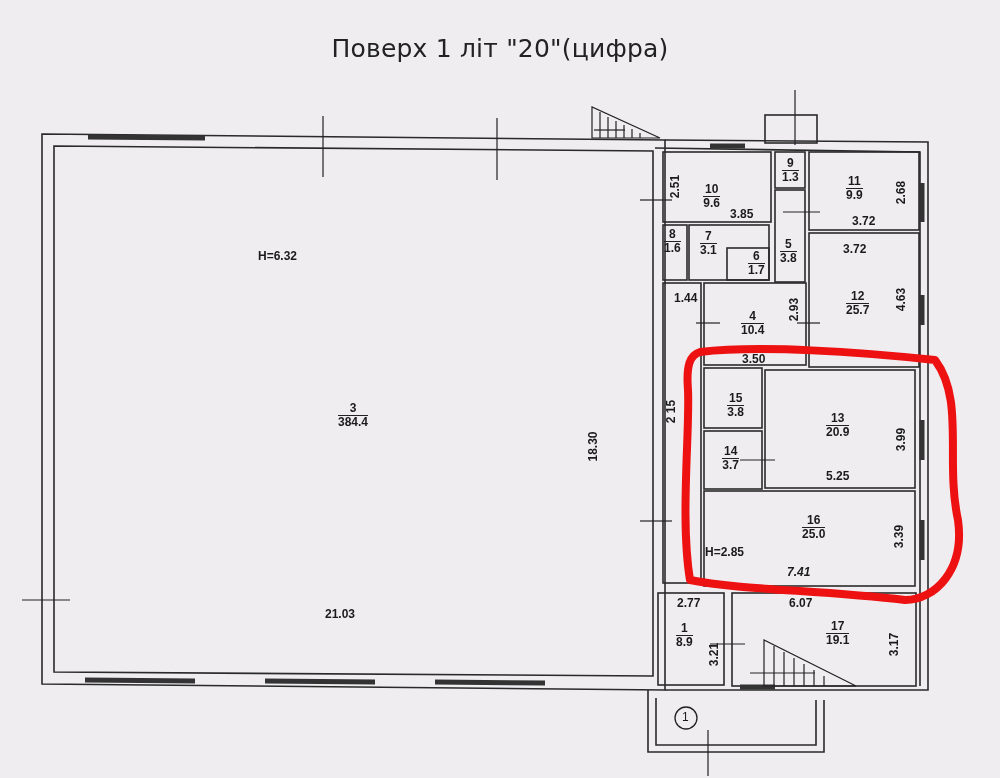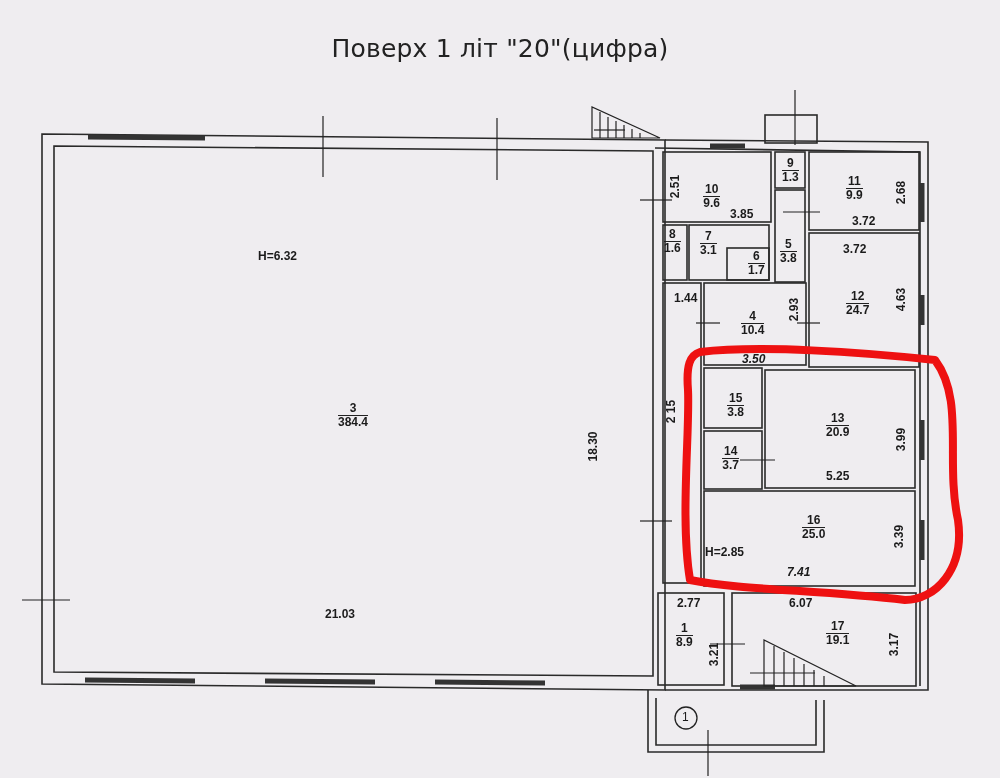--- a/index.html
+++ b/index.html
@@ -154,21 +154,21 @@
 <div class="room" style="left:780px;top:238px;">
     <span class="num">5</span>
     <span class="area">3.8</span>
   </div>
 <div class="room" style="left:741px;top:310px;">
     <span class="num">4</span>
     <span class="area">10.4</span>
   </div>
 <div class="room" style="left:846px;top:290px;">
     <span class="num">12</span>
-    <span class="area">24.7</span>
+    <span class="area">25.7</span>
   </div>
 <div class="room" style="left:727px;top:392px;">
     <span class="num">15</span>
     <span class="area">3.8</span>
   </div>
 <div class="room" style="left:826px;top:412px;">
     <span class="num">13</span>
     <span class="area">20.9</span>
   </div>
 <div class="room" style="left:722px;top:445px;">
@@ -190,21 +190,21 @@
 <div class="lbl vert" style="left:660px;top:405px;"><span>2</span> <span>15</span></div>
 
 <div class="lbl vert" style="left:664px;top:180px;">2.51</div>
 <div class="lbl" style="left:730px;top:208px;">3.85</div>
 <div class="lbl" style="left:852px;top:215px;">3.72</div>
 <div class="lbl vert" style="left:890px;top:186px;">2.68</div>
 <div class="lbl" style="left:843px;top:243px;">3.72</div>
 <div class="lbl" style="left:666px;top:292px;padding-left:8px;">1.44</div>
 <div class="lbl vert" style="left:783px;top:303px;">2.93</div>
 <div class="lbl vert" style="left:890px;top:293px;">4.63</div>
-<div class="lbl" style="left:742px;top:353px;font-style:italic;">3.50</div>
+<div class="lbl" style="left:742px;top:353px;">3.50</div>
 <div class="lbl vert" style="left:890px;top:433px;">3.99</div>
 <div class="lbl" style="left:826px;top:470px;">5.25</div>
 <div class="lbl vert" style="left:888px;top:530px;">3.39</div>
 <div class="lbl" style="left:705px;top:546px;">H=2.85</div>
 <div class="lbl" style="left:787px;top:566px;font-style:italic;">7.41</div>
 <div class="lbl" style="left:677px;top:597px;">2.77</div>
 <div class="lbl" style="left:789px;top:597px;text-align:center;">6.07</div>
 <div class="lbl vert" style="left:703px;top:648px;">3.21</div>
 <div class="lbl vert" style="left:883px;top:638px;">3.17</div>
 

